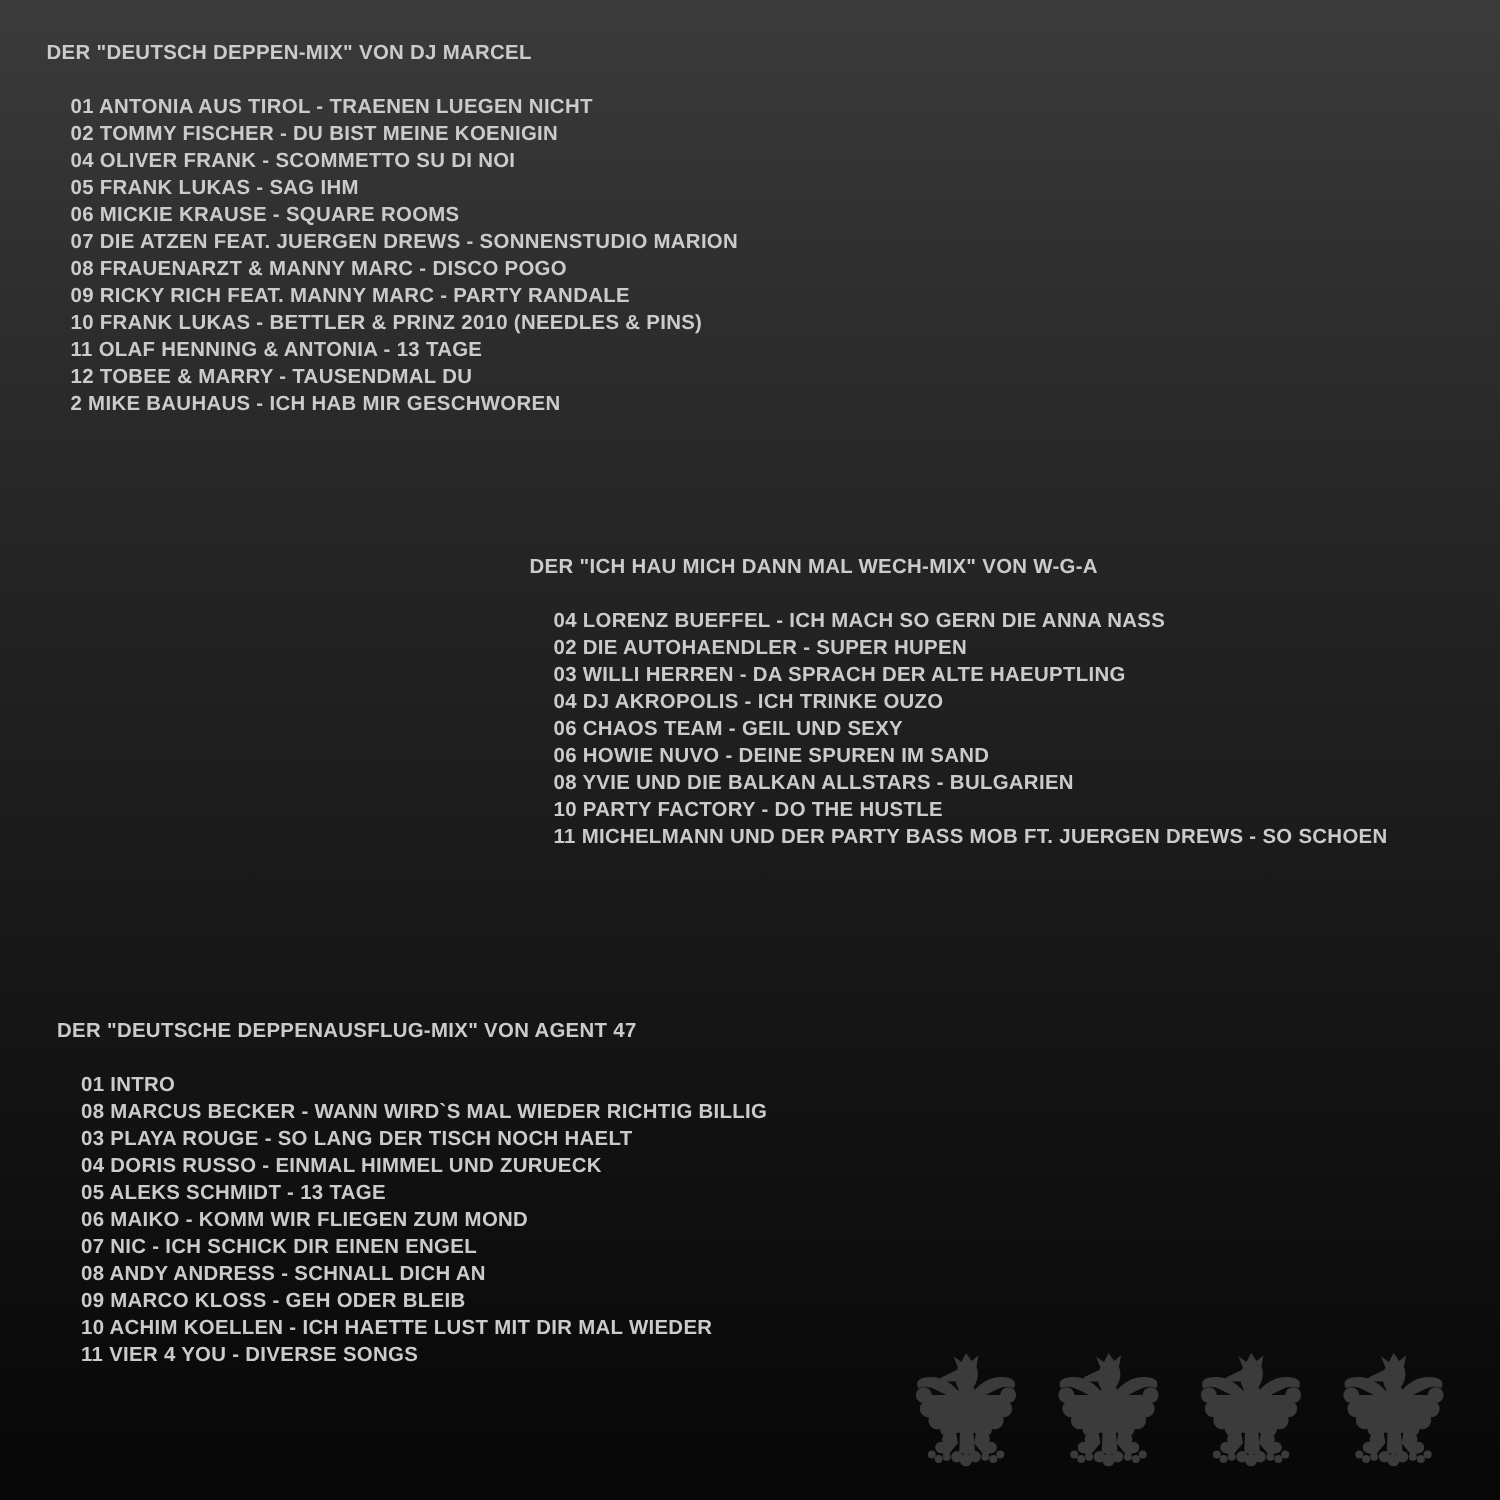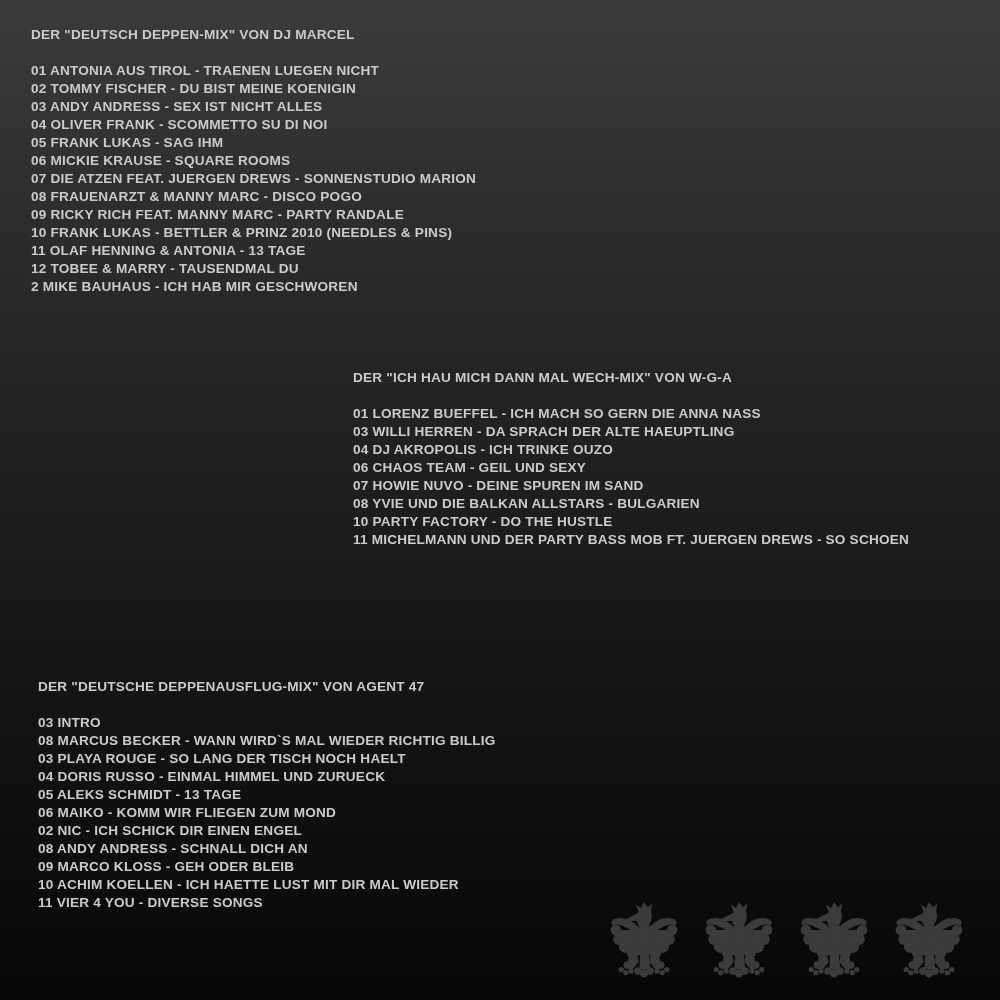--- a/index.html
+++ b/index.html
@@ -17,79 +17,79 @@
   .tracklist {
     position: absolute;
     color: var(--text, #cbcbcb);
     font-size: 13.6px;
     font-weight: 700;
     line-height: 18px;
     letter-spacing: 0.015em;
     white-space: nowrap;
   }
   .section-title { margin: 0 0 18px 0; }
-  .track { height: 18px; }
+  .track { height: 18px; margin-left: 16px; }
   .s1 { left: 31px;  top: 26px; }
   .s2 { left: 353px; top: 369px; }
   .s3 { left: 38px;  top: 678px; }
   .eagles {
     position: absolute; left: 606px; top: 901px;
     display: flex; gap: 19px;
   }
   .eagle { width: 76px; height: 84px; color: var(--eagle, #3b3b3b); }
   .defs { position: absolute; width: 0; height: 0; overflow: hidden; }
 </style>
 </head>
 <body>
 
 <div class="cover">
 
   <section class="tracklist s1">
     <div class="section-title">DER "DEUTSCH DEPPEN-MIX" VON DJ MARCEL</div>
     <div class="tracks">
         <div class="track">01 ANTONIA AUS TIROL - TRAENEN LUEGEN NICHT</div>
         <div class="track">02 TOMMY FISCHER - DU BIST MEINE KOENIGIN</div>
-        <div class="track">03 ANDY ANDRESS - SEX IST NICHT ALLES</div>
         <div class="track">04 OLIVER FRANK - SCOMMETTO SU DI NOI</div>
         <div class="track">05 FRANK LUKAS - SAG IHM</div>
         <div class="track">06 MICKIE KRAUSE - SQUARE ROOMS</div>
         <div class="track">07 DIE ATZEN FEAT. JUERGEN DREWS - SONNENSTUDIO MARION</div>
         <div class="track">08 FRAUENARZT &amp; MANNY MARC - DISCO POGO</div>
         <div class="track">09 RICKY RICH FEAT. MANNY MARC - PARTY RANDALE</div>
         <div class="track">10 FRANK LUKAS - BETTLER &amp; PRINZ 2010 (NEEDLES &amp; PINS)</div>
         <div class="track">11 OLAF HENNING &amp; ANTONIA - 13 TAGE</div>
         <div class="track">12 TOBEE &amp; MARRY - TAUSENDMAL DU</div>
         <div class="track">2 MIKE BAUHAUS - ICH HAB MIR GESCHWOREN</div>
       </div>
   </section>
 
   <section class="tracklist s2">
     <div class="section-title">DER "ICH HAU MICH DANN MAL WECH-MIX" VON W-G-A</div>
     <div class="tracks">
-        <div class="track">01 LORENZ BUEFFEL - ICH MACH SO GERN DIE ANNA NASS</div>
+        <div class="track">04 LORENZ BUEFFEL - ICH MACH SO GERN DIE ANNA NASS</div>
+        <div class="track">02 DIE AUTOHAENDLER - SUPER HUPEN</div>
         <div class="track">03 WILLI HERREN - DA SPRACH DER ALTE HAEUPTLING</div>
         <div class="track">04 DJ AKROPOLIS - ICH TRINKE OUZO</div>
         <div class="track">06 CHAOS TEAM - GEIL UND SEXY</div>
-        <div class="track">07 HOWIE NUVO - DEINE SPUREN IM SAND</div>
+        <div class="track">06 HOWIE NUVO - DEINE SPUREN IM SAND</div>
         <div class="track">08 YVIE UND DIE BALKAN ALLSTARS - BULGARIEN</div>
         <div class="track">10 PARTY FACTORY - DO THE HUSTLE</div>
         <div class="track">11 MICHELMANN UND DER PARTY BASS MOB FT. JUERGEN DREWS - SO SCHOEN</div>
       </div>
   </section>
 
   <section class="tracklist s3">
     <div class="section-title">DER "DEUTSCHE DEPPENAUSFLUG-MIX" VON AGENT 47</div>
     <div class="tracks">
-        <div class="track">03 INTRO</div>
+        <div class="track">01 INTRO</div>
         <div class="track">08 MARCUS BECKER - WANN WIRD`S MAL WIEDER RICHTIG BILLIG</div>
         <div class="track">03 PLAYA ROUGE - SO LANG DER TISCH NOCH HAELT</div>
         <div class="track">04 DORIS RUSSO - EINMAL HIMMEL UND ZURUECK</div>
         <div class="track">05 ALEKS SCHMIDT - 13 TAGE</div>
         <div class="track">06 MAIKO - KOMM WIR FLIEGEN ZUM MOND</div>
-        <div class="track">02 NIC - ICH SCHICK DIR EINEN ENGEL</div>
+        <div class="track">07 NIC - ICH SCHICK DIR EINEN ENGEL</div>
         <div class="track">08 ANDY ANDRESS - SCHNALL DICH AN</div>
         <div class="track">09 MARCO KLOSS - GEH ODER BLEIB</div>
         <div class="track">10 ACHIM KOELLEN - ICH HAETTE LUST MIT DIR MAL WIEDER</div>
         <div class="track">11 VIER 4 YOU - DIVERSE SONGS</div>
       </div>
   </section>
 
   <svg class="defs" aria-hidden="true">
     <defs>
       <g id="eagle-wing">

